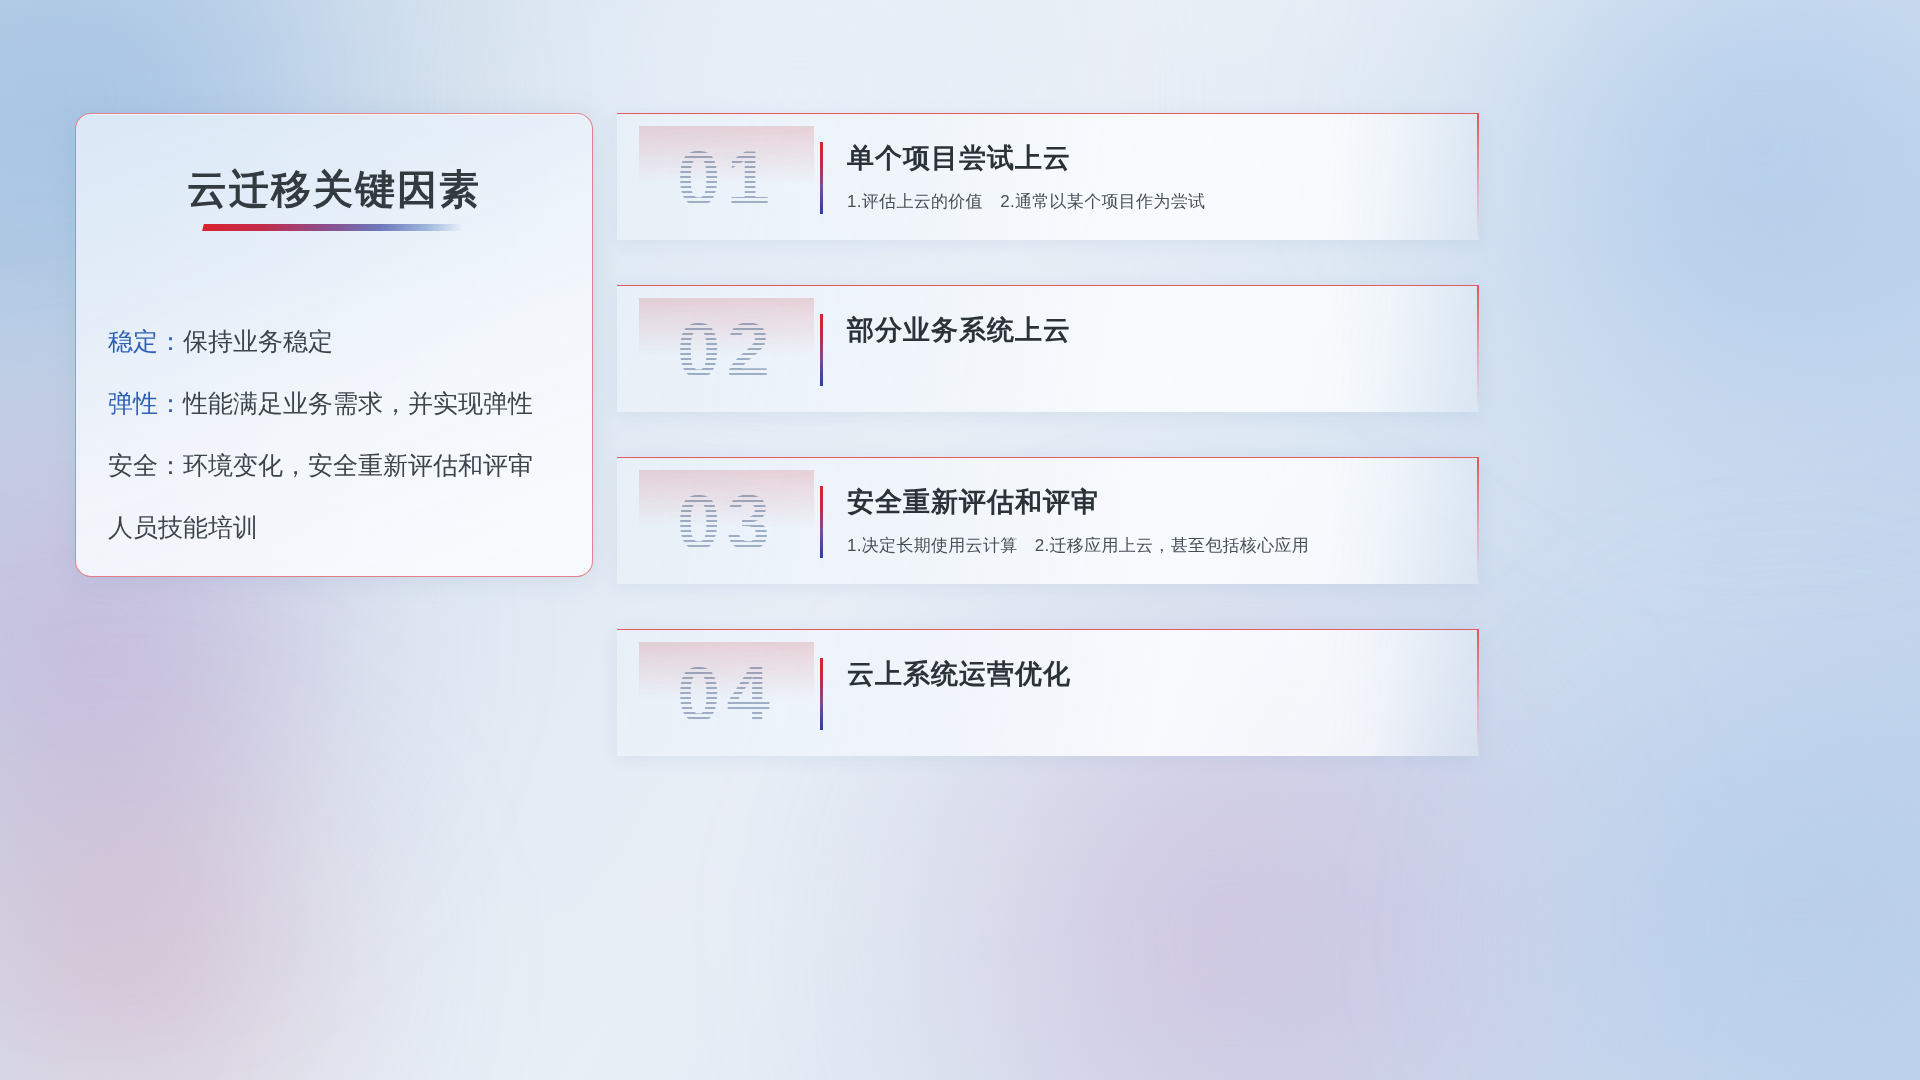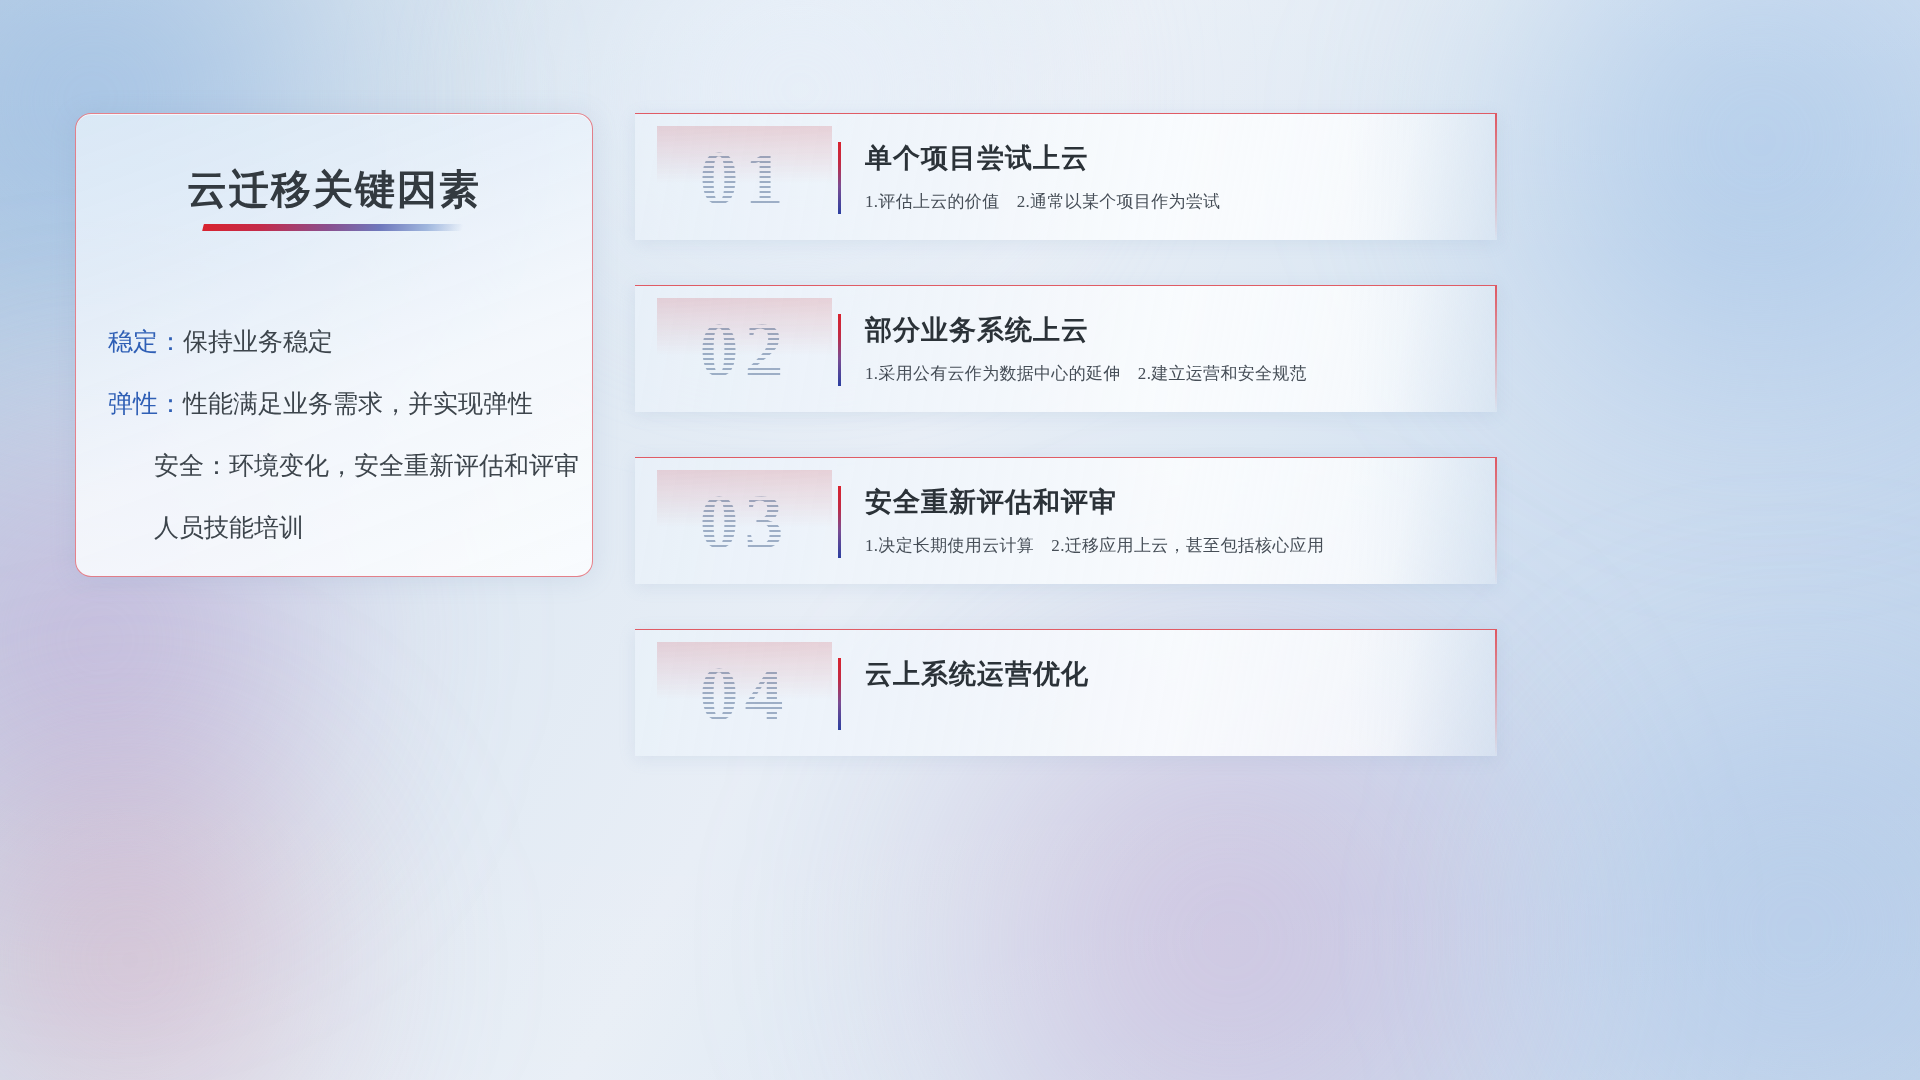--- a/index.html
+++ b/index.html
@@ -75,36 +75,35 @@
     border-radius:1px 6px 6px 1px;
     transform:skewX(-14deg);
     transform-origin:left center;
   }
   #panel-list { position:absolute; left:32px; right:22px; top:196px; }
   .list-row {
     height:62px; line-height:62px;
     font-size:25px; color:#3d454c; white-space:nowrap;
   }
   .list-key { color:#2f5fb5; }
-  .list-key.dark { color:#3d454c;margin-left:46px; }
+  .list-key.dark { color:#3d454c; }
 
   
   .card {
-    position:absolute; left:635px; width:862px; height:127px;
+    position:absolute; left:617px; width:862px; height:127px;
     border-top:1.5px solid rgba(222,78,88,.92);
     background:
       linear-gradient(100deg,
         rgba(233,241,249,.80) 0%,
         rgba(240,245,251,.86) 30%,
         rgba(250,252,254,.92) 62%,
         rgba(253,254,255,.80) 88%,
         rgba(255,255,255,.32) 100%);
     box-shadow:0 3px 16px rgba(120,150,190,.14);
     overflow:hidden;
-    font-family:Liberation Serif, serif;
   }
   .card::after {
     content:""; position:absolute; right:0; top:0; bottom:0; width:2px;
     background:linear-gradient(to bottom, rgba(222,78,88,.95), rgba(222,78,88,.35) 60%, rgba(222,78,88,0));
   }
   .card-edge-fade {
     position:absolute; right:0; top:0; bottom:0; width:150px;
     background:linear-gradient(to right, rgba(255,255,255,0), rgba(206,222,238,.40));
     pointer-events:none;
   }
@@ -193,21 +192,20 @@
     <div class="card-title">单个项目尝试上云</div>
     <div class="card-sub">1.评估上云的价值　2.通常以某个项目作为尝试</div>
     <div class="card-edge-fade"></div>
   </div>
 
   <div class="card" style="top:285px">
     <div class="card-num">02</div>
     <div class="card-num-tint"></div>
     <div class="card-bar"></div>
     <div class="card-title">部分业务系统上云</div>
-    <div class="card-sub">1.采用公有云作为数据中心的延伸　2.建立运营和安全规范</div>
     <div class="card-edge-fade"></div>
   </div>
 
   <div class="card" style="top:457px">
     <div class="card-num">03</div>
     <div class="card-num-tint"></div>
     <div class="card-bar"></div>
     <div class="card-title">安全重新评估和评审</div>
     <div class="card-sub">1.决定长期使用云计算　2.迁移应用上云，甚至包括核心应用</div>
     <div class="card-edge-fade"></div>

